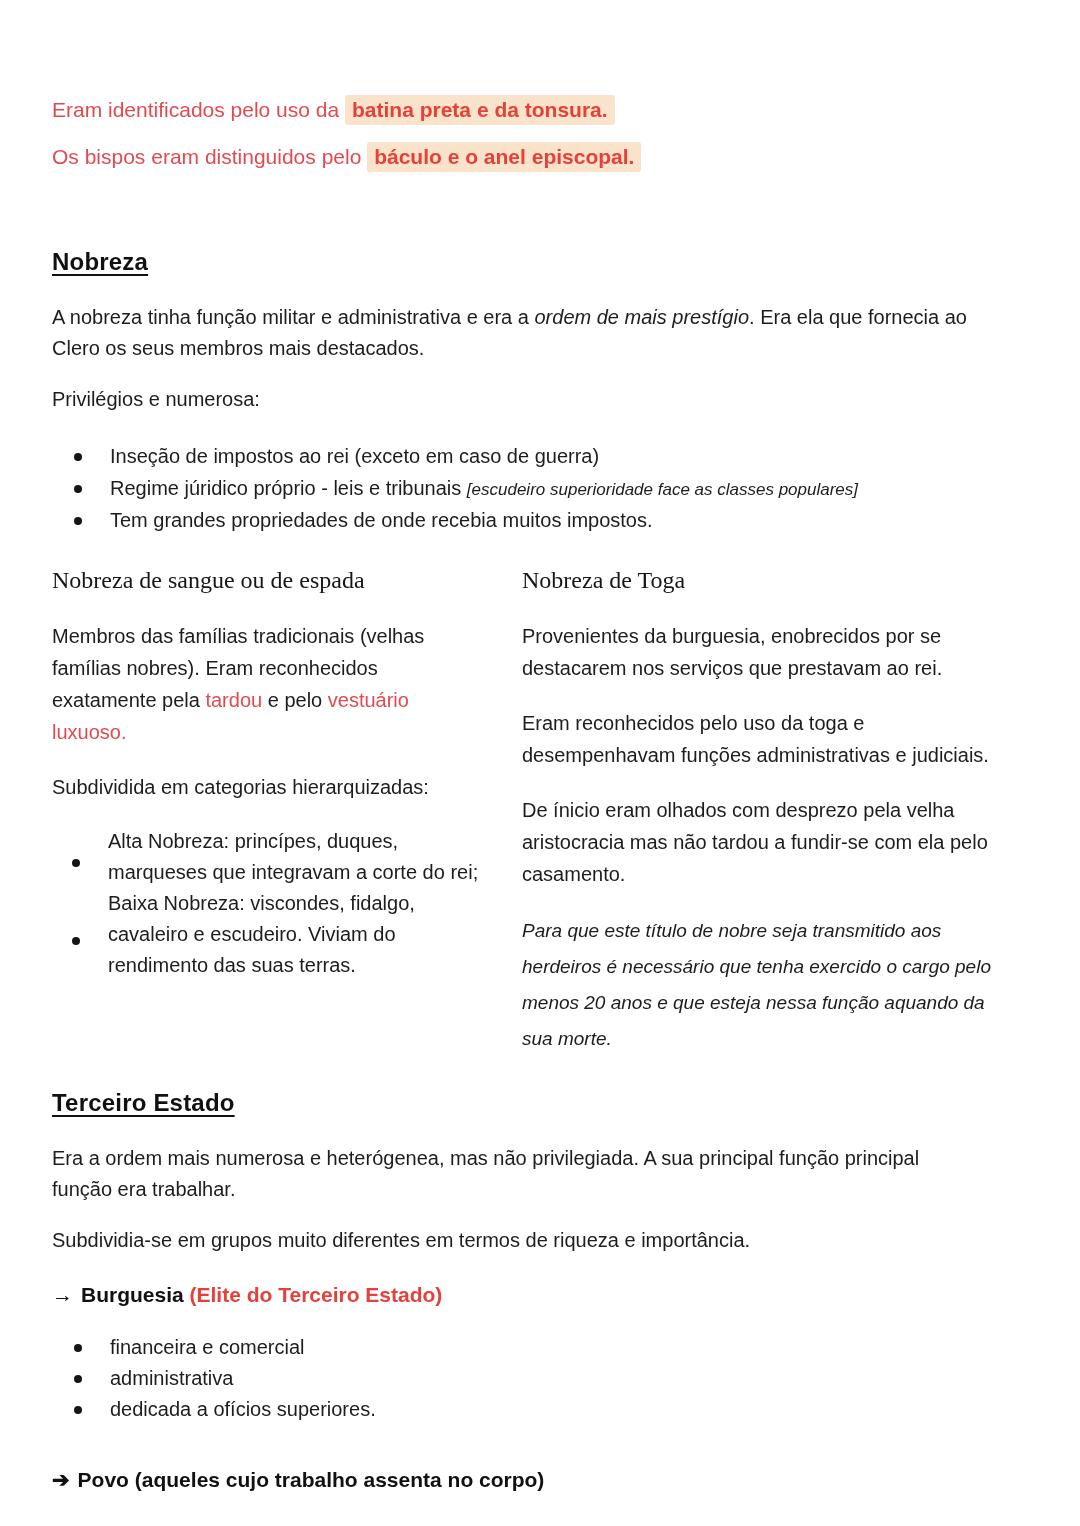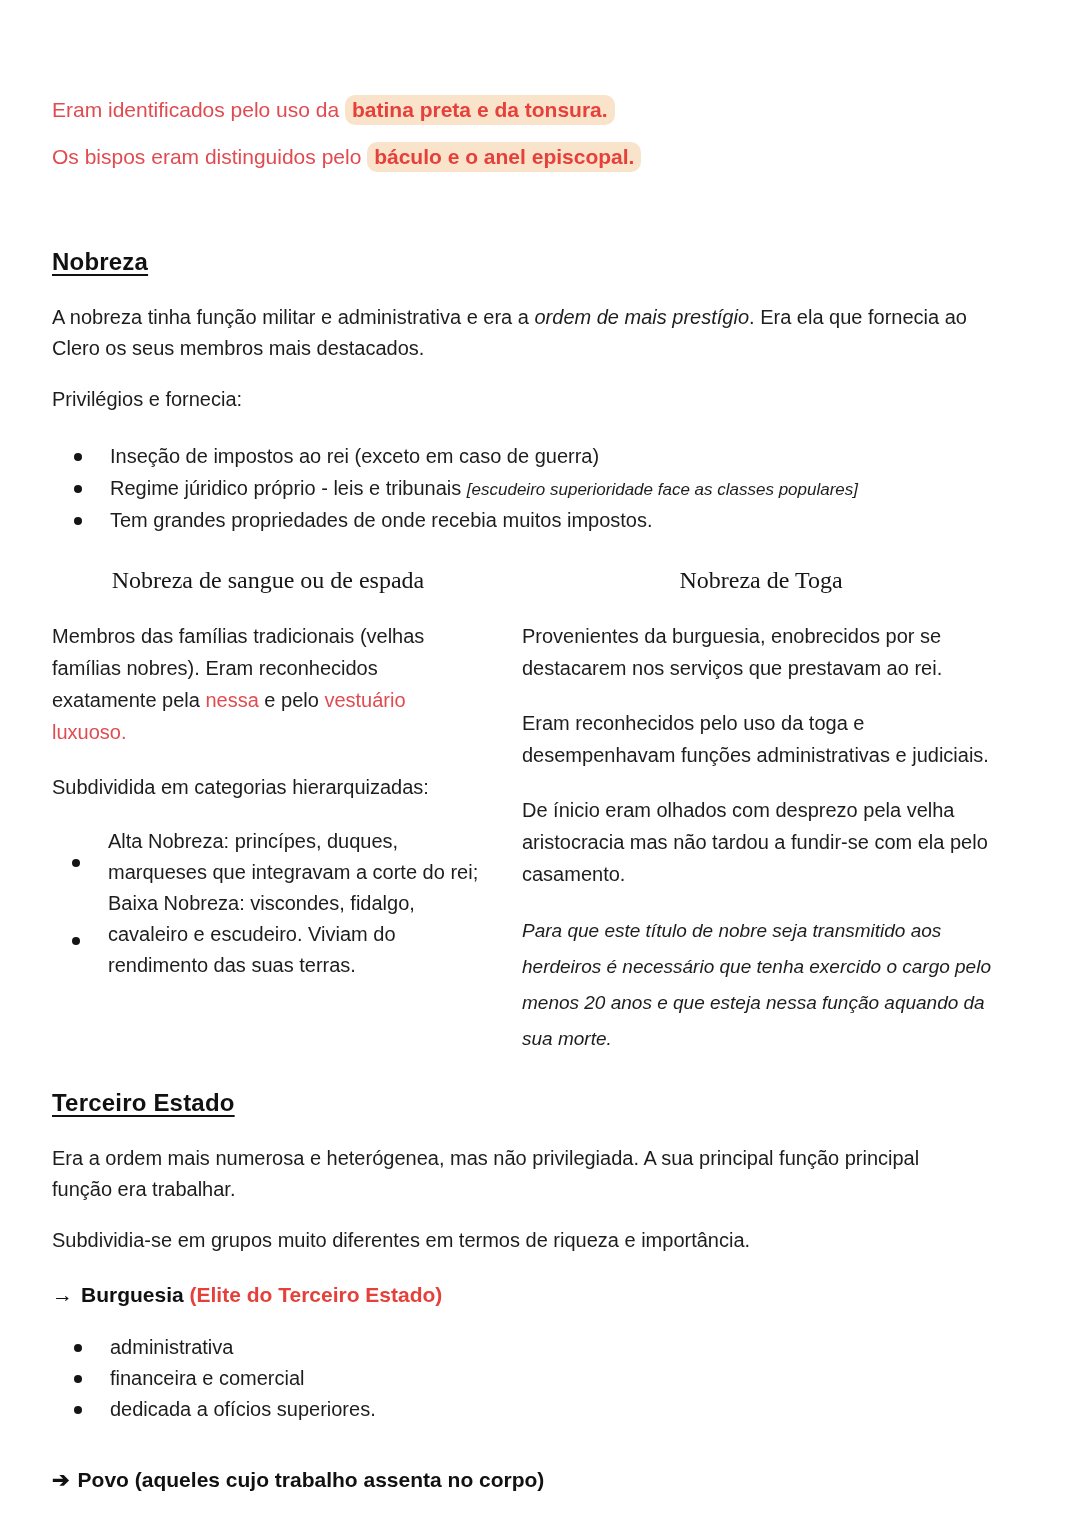--- a/index.html
+++ b/index.html
@@ -21,21 +21,21 @@
   .red-line{
     color:var(--red);
     font-size:21px;line-height:26px;
     margin:0 0 21px 0;
   }
   .hl{
     background:var(--hl-bg);
     color:var(--red-bold);
     font-weight:700;
     padding:3px 7px 4px 7px;
-    border-radius:10px;
+    border-radius:3px;
   }
 
   
   .section-title{
     font-size:24px;font-weight:800;color:#111;
     text-decoration:underline;
     text-decoration-thickness:2px;
     text-underline-offset:4px;
     margin:78px 0 26px 0;
     letter-spacing:.2px;
@@ -63,21 +63,20 @@
   .cols{
     display:grid;
     grid-template-columns:432px 478px;
     column-gap:38px;
     margin-top:30px;
   }
   .col-title{
     font-family:"Liberation Serif", serif;
     font-weight:400;font-size:24px;color:#161616;
     margin:0 0 26px 0;
-    text-align:center;
   }
   .col-p{font-size:20px;line-height:32px;margin:0 0 23px 0;}
   .col-p.italic-p{font-style:italic;font-size:19px;line-height:36px;margin-bottom:0;}
   .cols ul.bullets{margin-bottom:0;padding-left:20px;}
   .cols ul.bullets li{line-height:31px;align-items:center;}
 
   
   .arrow-line{
     font-size:21px;line-height:26px;font-weight:800;color:#111;
     margin:0 0 18px 0;
@@ -92,21 +91,21 @@
 <div class="page">
 
   <p class="red-line"><span>Eram identificados pelo uso da </span><span class="hl">batina preta e da tonsura.</span></p>
 
   <p class="red-line"><span>Os bispos eram distinguidos pelo </span><span class="hl">báculo e o anel episcopal.</span></p>
 
   <h2 class="section-title">Nobreza</h2>
 
   <p class="body-p"><span>A nobreza tinha função militar e administrativa e era a </span><span class="it">ordem de mais prestígio</span><span>. Era ela que fornecia ao Clero os seus membros mais destacados.</span></p>
 
-  <p class="label-p">Privilégios e fornecia:</p>
+  <p class="label-p">Privilégios e numerosa:</p>
 
   <ul class="bullets">
     <li>
         <span class="dot"></span>
         <span><span>Inseção de impostos ao rei (exceto em caso de guerra)</span><span class="note"></span></span>
       </li>
     <li>
         <span class="dot"></span>
         <span><span>Regime júridico próprio - leis e tribunais </span><span class="note">[escudeiro superioridade face as classes populares]</span></span>
       </li>
@@ -114,21 +113,21 @@
         <span class="dot"></span>
         <span><span>Tem grandes propriedades de onde recebia muitos impostos.</span><span class="note"></span></span>
       </li>
   </ul>
 
   <div class="cols">
 
     <div class="col">
       <h3 class="col-title">Nobreza de sangue ou de espada</h3>
 
-      <p class="col-p"><span>Membros das famílias tradicionais (velhas famílias nobres). Eram reconhecidos exatamente pela </span><span class="red">nessa</span><span> e pelo </span><span class="red">vestuário luxuoso.</span></p>
+      <p class="col-p"><span>Membros das famílias tradicionais (velhas famílias nobres). Eram reconhecidos exatamente pela </span><span class="red">tardou</span><span> e pelo </span><span class="red">vestuário luxuoso.</span></p>
 
       <p class="col-p">Subdividida em categorias hierarquizadas:</p>
 
       <ul class="bullets">
         <li>
             <span class="dot"></span>
             <span>Alta Nobreza: princípes, duques, marqueses que integravam a corte do rei;</span>
           </li>
         <li>
             <span class="dot"></span>
@@ -151,25 +150,25 @@
 
   <p class="body-p" style="max-width:900px;">Era a ordem mais numerosa e heterógenea, mas não privilegiada. A sua principal função principal função era trabalhar.</p>
 
   <p class="label-p">Subdividia-se em grupos muito diferentes em termos de  riqueza e importância.</p>
 
   <p class="arrow-line"><span class="arrow">→</span><span>Burguesia </span><span class="red-paren">(Elite do Terceiro Estado)</span></p>
 
   <ul class="bullets" style="margin-top:24px;margin-bottom:0;">
     <li>
         <span class="dot"></span>
-        <span>administrativa</span>
+        <span>financeira e comercial</span>
       </li>
     <li>
         <span class="dot"></span>
-        <span>financeira e comercial</span>
+        <span>administrativa</span>
       </li>
     <li>
         <span class="dot"></span>
         <span>dedicada a ofícios superiores.</span>
       </li>
   </ul>
 
   <p class="arrow-line povo-line"><span class="arrow">➔</span><span>Povo (aqueles cujo trabalho assenta no corpo)</span></p>
 
 </div>

